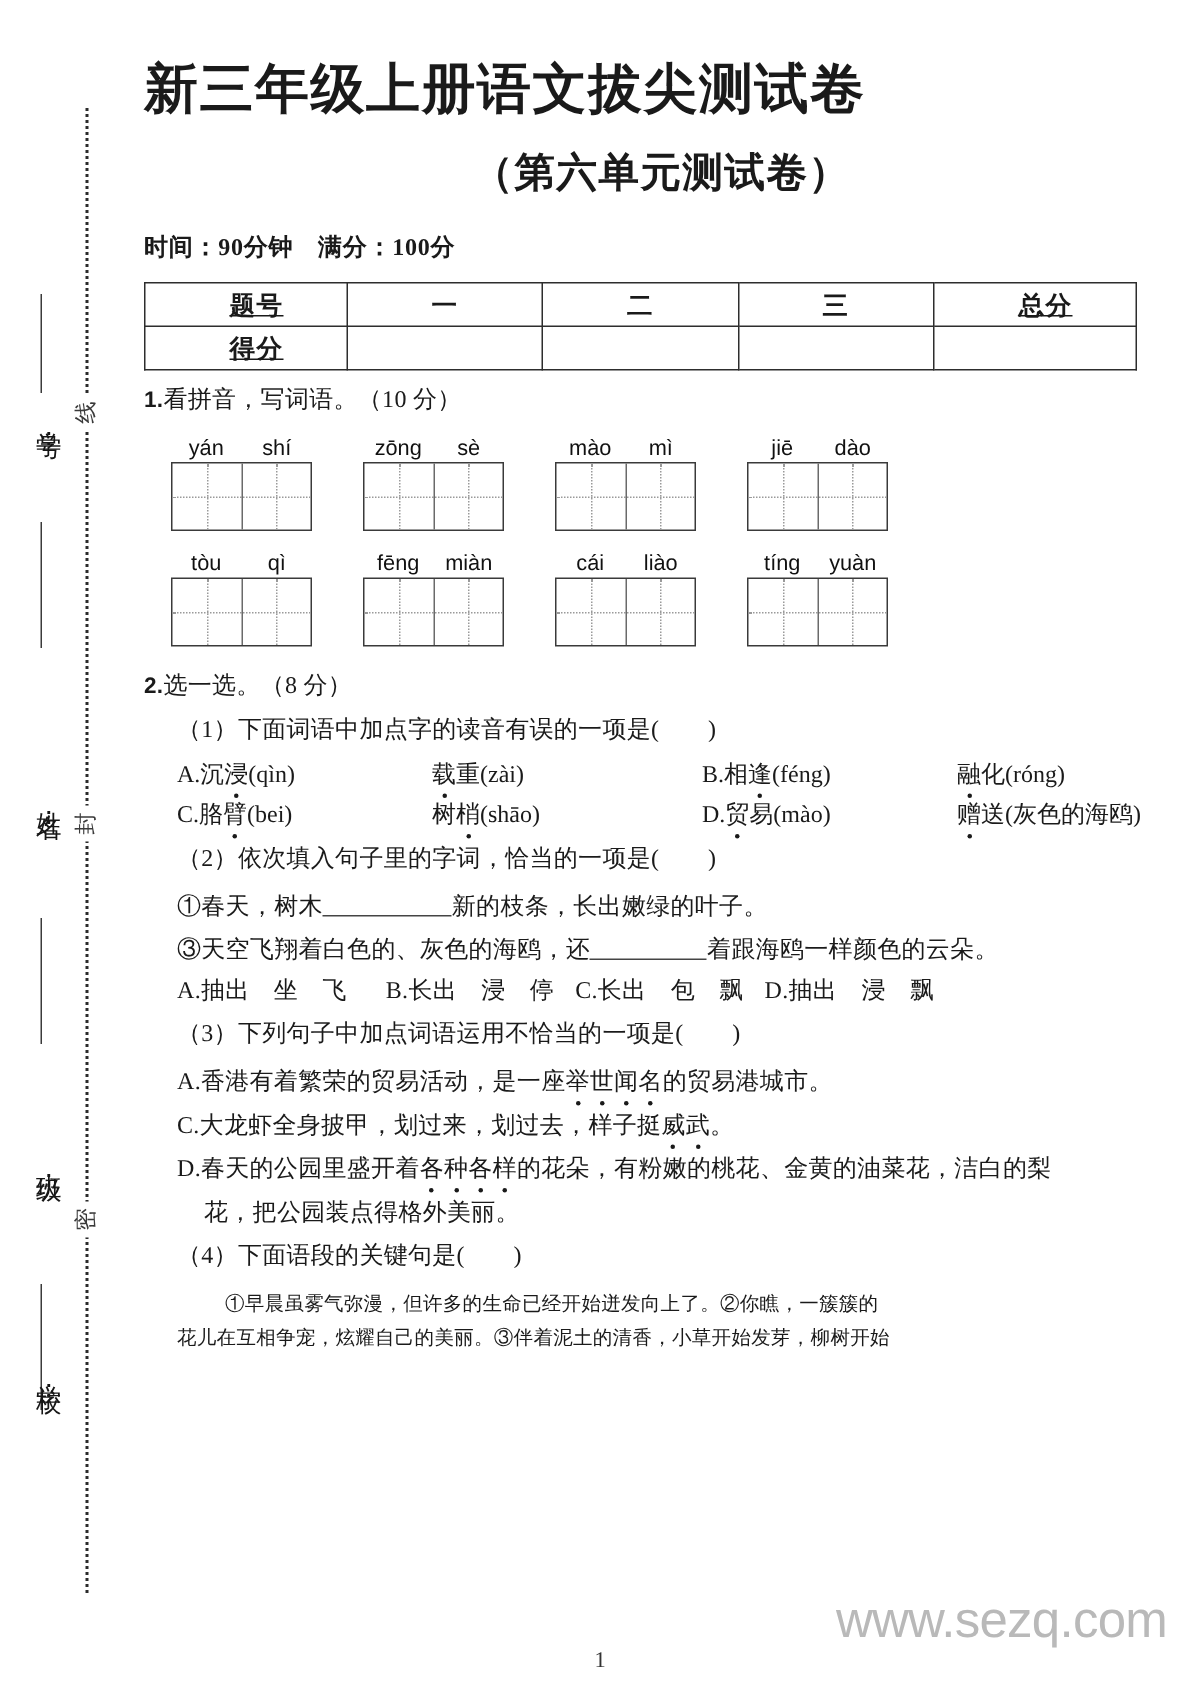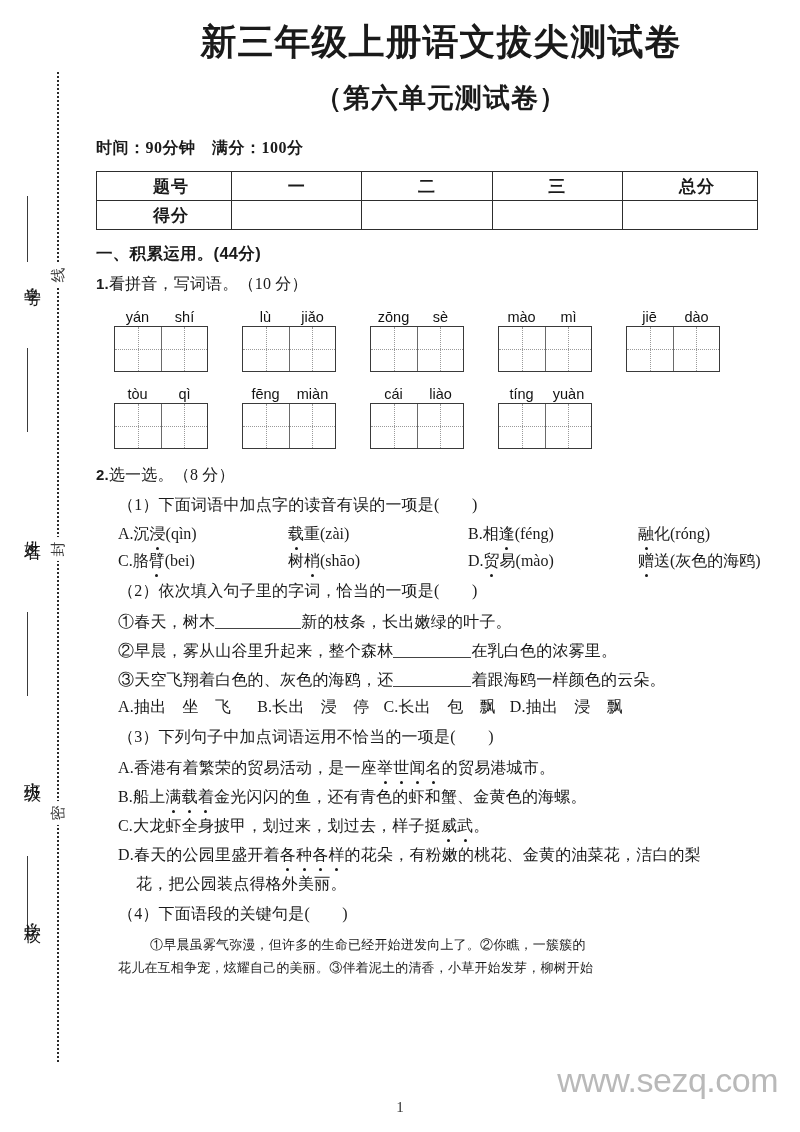--- a/index.html
+++ b/index.html
@@ -72,22 +72,22 @@
   #sheet {
     position: absolute;
     left: 96px;
     top: 0;
     width: 690px;
     height: 1132px;
   }
 
   .title {
     margin: 0;
-    padding-top: 21px;
-    text-align: center;
+    padding-top: 38px;
+    text-align: left;
     font-size: 36px;
     font-weight: bold;
     letter-spacing: 1px;
     line-height: 1.2;
     font-family: "Liberation Serif", "DejaVu Serif", serif;
   }
   .subtitle {
     margin: 0;
     padding-top: 16px;
     text-align: center;
@@ -118,20 +118,21 @@
     height: 26px;
     text-align: center;
     font-size: 17px;
     font-weight: bold;
     letter-spacing: 1px;
   }
   td.score-head {
     width: 132px;
     letter-spacing: 14px;
     text-indent: 14px;
+    text-decoration: underline;
   }
 
   
   .sec-head {
     margin: 13px 0 0 0;
     font-family: "Liberation Sans", "DejaVu Sans", sans-serif;
     font-size: 16.5px;
     font-weight: bold;
     letter-spacing: 0.3px;
   }
@@ -313,41 +314,30 @@
       <tr>
         <td class="score-head">得分</td>
         <td></td>
         <td></td>
         <td></td>
         <td></td>
       </tr>
     </tbody>
       </table>
 
-    <p class="sec-head">一、积累运用。(44分)</p>
 
     <p class="q">
       <span class="qnum">1.</span><span>看拼音，写词语。（10 分）</span>
     </p>
 
     <div class="tzg-row">
       <div class="tzg-group">
         <div class="tzg-py">
           <span>yán</span>
           <span>shí</span>
-        </div>
-        <div class="tzg-box">
-          <div class="tzg-cell"></div>
-          <div class="tzg-cell"></div>
-        </div>
-      </div>
-      <div class="tzg-group">
-        <div class="tzg-py">
-          <span>lù</span>
-          <span>jiǎo</span>
         </div>
         <div class="tzg-box">
           <div class="tzg-cell"></div>
           <div class="tzg-cell"></div>
         </div>
       </div>
       <div class="tzg-group">
         <div class="tzg-py">
           <span>zōng</span>
           <span>sè</span>
@@ -443,27 +433,25 @@
         <span><span>树</span><span class="dot">梢</span><span>(shāo)</span></span>
       </div>
       <div class="col">
         <span class="oa"><span>D.</span><span class="dot">贸</span><span>易</span><span>(mào)</span></span>
         <span><span class="dot">赠</span><span>送</span><span>(灰色的海鸥)</span></span>
       </div>
     </div>
 
     <p class="sub">（2）依次填入句子里的字词，恰当的一项是(　　)</p>
     <p class="line-item"><span>①</span><span>春天，树木</span><span class="blank"></span><span>新的枝条，长出嫩绿的叶子。</span></p>
-    <p class="line-item"><span>②</span><span>早晨，雾从山谷里升起来，整个森林</span><span class="blank short"></span><span>在乳白色的浓雾里。</span></p>
     <p class="line-item"><span>③</span><span>天空飞翔着白色的、灰色的海鸥，还</span><span class="blank short"></span><span>着跟海鸥一样颜色的云朵。</span></p>
     <p class="optrow"><span>A.</span><span>抽出　坐　飞</span><span class="sp"></span><span>B.</span><span>长出　浸　停</span><span class="sp2"></span><span>C.</span><span>长出　包　飘</span><span class="sp2"></span><span>D.</span><span>抽出　浸　飘</span></p>
 
     <p class="sub">（3）下列句子中加点词语运用不恰当的一项是(　　)</p>
     <p class="line-item"><span>A.</span><span>香港有着繁荣的贸易活动，是一座</span><span class="dotted"><span class="dot">举</span><span class="dot">世</span><span class="dot">闻</span><span class="dot">名</span></span><span>的贸易港城市。</span></p>
-    <p class="line-item"><span>B.</span><span>船上</span><span class="dotted"><span class="dot">满</span><span class="dot">载</span><span class="dot">着</span></span><span>金光闪闪的鱼，还有青色的虾和蟹、金黄色的海螺。</span></p>
     <p class="line-item"><span>C.</span><span>大龙虾全身披甲，划过来，划过去，样子挺</span><span class="dotted"><span class="dot">威</span><span class="dot">武</span></span><span>。</span></p>
     <p class="line-item"><span>D.</span><span>春天的公园里盛开着</span><span class="dotted"><span class="dot">各</span><span class="dot">种</span><span class="dot">各</span><span class="dot">样</span></span><span>的花朵，有粉嫩的桃花、金黄的油菜花，洁白的梨</span></p>
     <p class="line-item" style="margin-left:40px;">花，把公园装点得格外美丽。</p>
 
     <p class="sub">（4）下面语段的关键句是(　　)</p>
     <p class="para">①早晨虽雾气弥漫，但许多的生命已经开始迸发向上了。②你瞧，一簇簇的</p>
     <p class="para cont" style="margin-top:2px;">花儿在互相争宠，炫耀自己的美丽。③伴着泥土的清香，小草开始发芽，柳树开始</p>
 
   </div>
 

